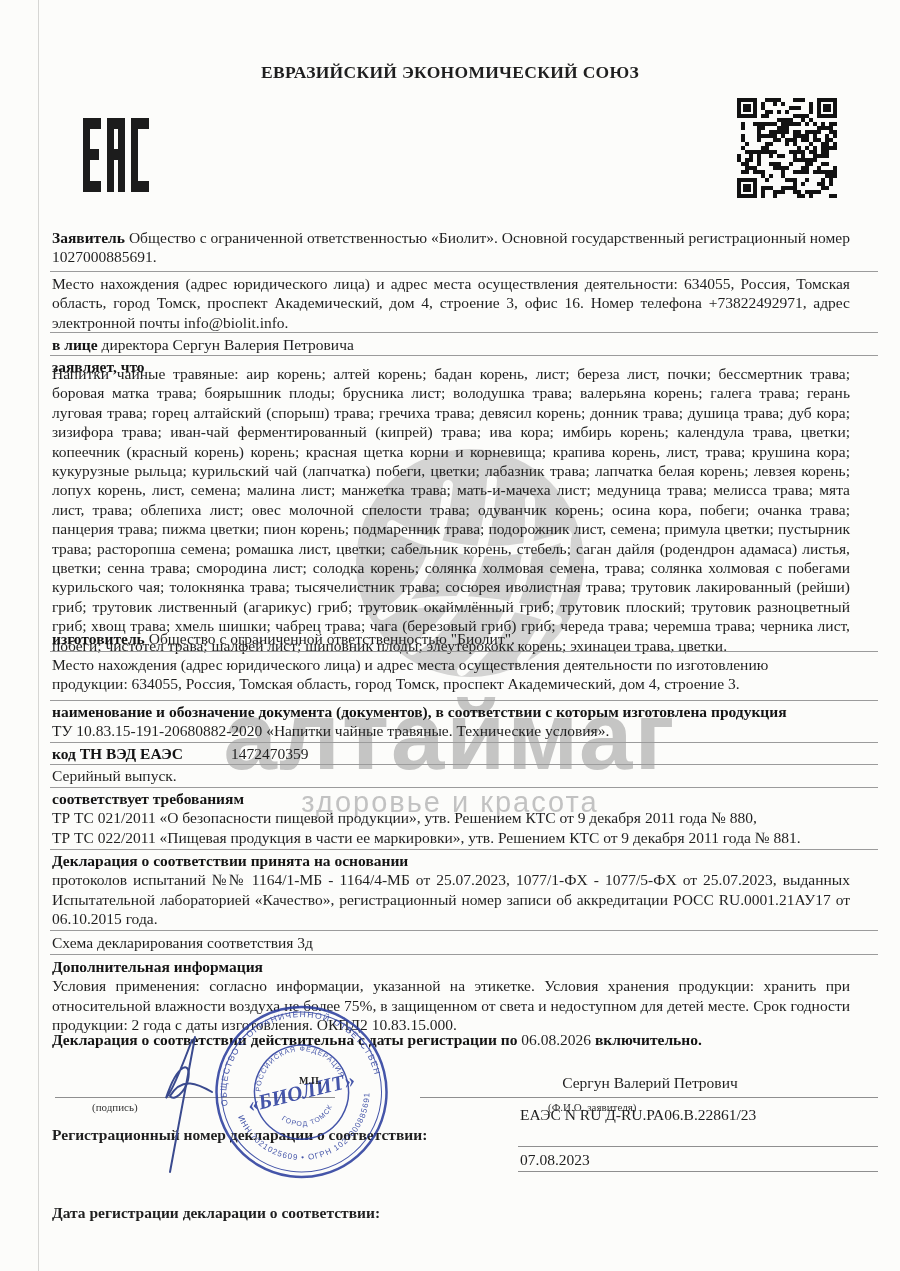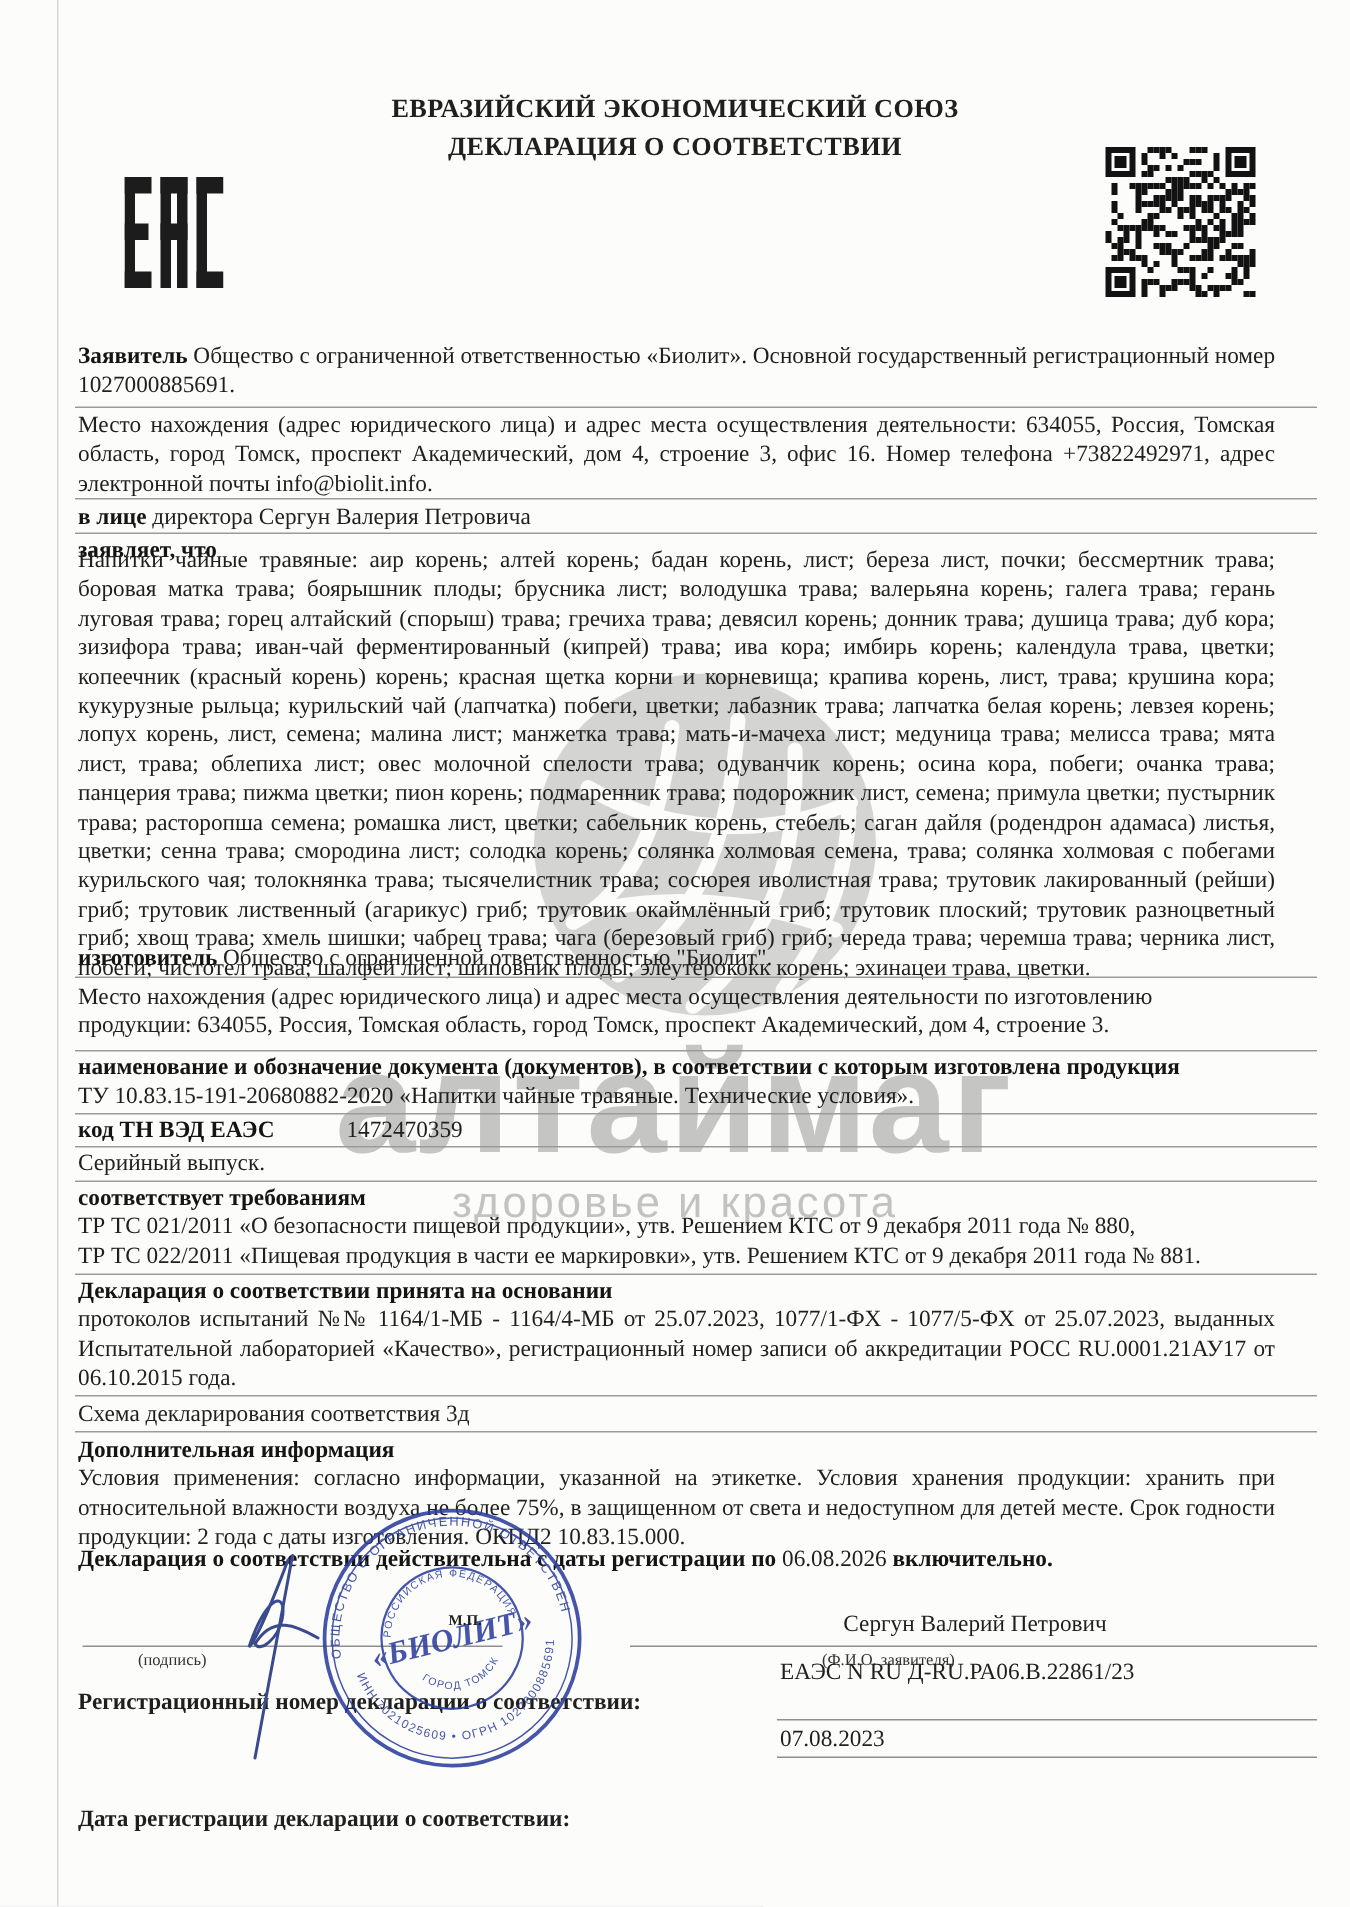--- a/index.html
+++ b/index.html
@@ -56,21 +56,20 @@
         <path d="M170,215 C200,175 212,140 214,95"></path>
         <path d="M40,80 C90,110 160,115 215,90"></path>
         <path d="M55,160 C110,150 170,160 205,175"></path>
       </g>
     </svg>
   </div>
   <div class="wm-word">алтаймаг</div>
   <div class="wm-tag">здоровье и красота</div>
 
   <div class="title t1">ЕВРАЗИЙСКИЙ ЭКОНОМИЧЕСКИЙ СОЮЗ</div>
-  <div class="title t2">ДЕКЛАРАЦИЯ О СООТВЕТСТВИИ</div>
 
   <div class="eac">
     <svg width="66" height="74" viewBox="0 0 66 74" fill="#1c1c1c">
       <rect x="0" y="0" width="7" height="74"></rect>
         <rect x="0" y="0" width="18" height="11"></rect>
       <rect x="0" y="31" width="16" height="11"></rect>
         <rect x="0" y="63" width="18" height="11"></rect>
       <rect x="24" y="0" width="7" height="74"></rect>
         <rect x="35" y="0" width="7" height="74"></rect>
       <rect x="24" y="0" width="18" height="11"></rect>

